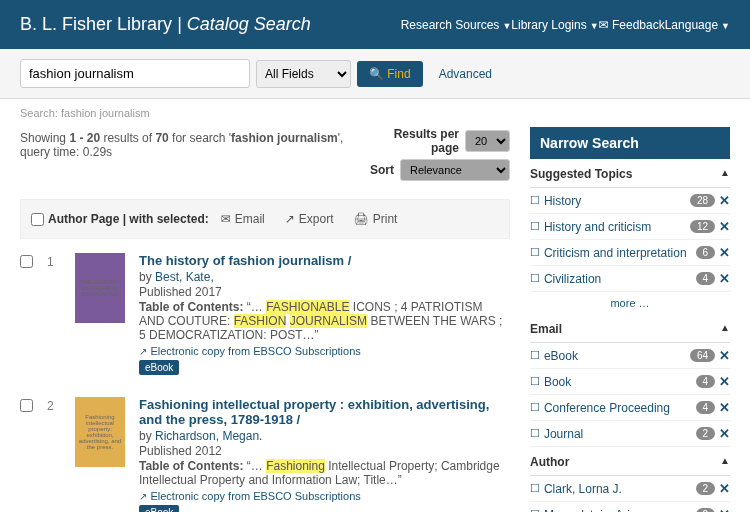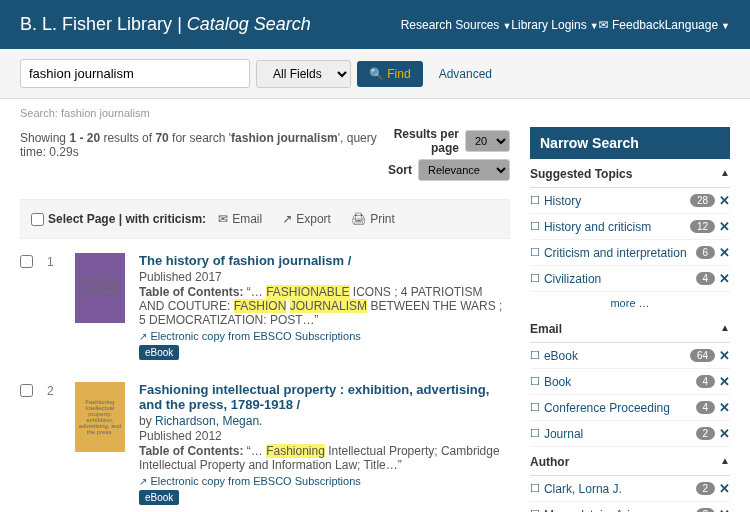--- a/index.html
+++ b/index.html
@@ -5,21 +5,21 @@
 * { box-sizing: border-box; margin: 0; padding: 0; }
 body { font-family: Arial, sans-serif; font-size: 13px; background: #fff; color: #333; }
 .header { background: #1a5276; color: #fff; padding: 14px 20px; display: flex; justify-content: space-between; align-items: center; }
 .header-title { font-size: 18px; font-style: italic; }
 .header-title .lib { font-style: normal; font-weight: normal; }
 .header-nav { display: flex; gap: 0; font-size: 12px; }
 .header-nav span { cursor: pointer; }
 .caret { font-size: 9px; margin-left: 3px; }
 .search-bar { background: #f5f5f5; padding: 10px 20px; border-bottom: 1px solid #ddd; display: flex; gap: 6px; align-items: center; }
 .search-input { width: 230px; padding: 6px 8px; border: 1px solid #ccc; border-radius: 3px; font-size: 13px; }
-.select-fields { padding: 5px 12px; border: 1px solid #ccc; border-radius: 3px; background: #eee; font-size: 12px; width: 95px; }
+.select-fields { padding: 5px 4px; border: 1px solid #ccc; border-radius: 3px; background: #eee; font-size: 12px; width: 95px; }
 .find-btn { background: #1a5276; color: #eab308; border: none; padding: 6px 12px; border-radius: 3px; font-size: 12px; cursor: pointer; }
 .adv-link { color: #1a5276; margin-left: 10px; font-size: 12px; cursor: pointer; }
 .breadcrumb { padding: 8px 20px; font-size: 11px; color: #999; }
 .container { display: flex; padding: 0 20px 20px; gap: 20px; }
 .main { flex: 1; }
 .meta-row { display: flex; justify-content: space-between; margin-bottom: 14px; }
 .showing { font-size: 12px; color: #555; padding-top: 4px; }
 .sort-ctrls { font-size: 12px; text-align: right; }
 .sort-ctrls .row { display: flex; align-items: center; gap: 6px; margin-bottom: 4px; justify-content: flex-end; }
 .sort-sel { padding: 3px 5px; border: 1px solid #ccc; background: #a3a3a3; font-size: 11px; border-radius: 3px; }
@@ -79,28 +79,28 @@
       <div class="showing">
         Showing <b>1 - 20</b> results of <b>70</b> for search '<b>fashion journalism</b>', query time: <span>0.29s</span>
       </div>
       <div class="sort-ctrls">
         <div class="row">
             <b>Results per page</b>
           <select class="sort-sel"><option>20</option></select>
           </div>
         <div class="row">
             <b>Sort</b>
-          <select class="sort-sel" style="width:92px"><option>Relevance</option></select>
+          <select class="sort-sel" style="width:110px"><option>Relevance</option></select>
           </div>
       </div>
     </div>
 
     <div class="toolbar">
       <input type="checkbox" style="">
-      <b>Select Page | with criticism:</b>
+      <b>Author Page | with selected:</b>
       <span class="toolbar-link">
           <span>✉</span>
           <span>Email</span>
         </span>
       <span class="toolbar-link">
           <span>↗</span>
           <span>Export</span>
         </span>
       <span class="toolbar-link">
           <span>🖨</span>
@@ -108,20 +108,21 @@
         </span>
     </div>
 
     <div id="results-list">
         <div class="result">
     <div class="result-chk"><input type="checkbox" style=""></div>
     <div class="result-num">1</div>
     <div class="cover" style="background:#7a5a9a">THE HISTORY OF FASHION JOURNALISM</div>
     <div class="result-body">
       <div class="result-title">The history of fashion journalism /</div>
+      <div class="result-line">by <span class="author-link">Best, Kate,</span></div>
       <div class="result-line">Published 2017</div>
       <div class="result-line"><span class="toc-label">Table of Contents: </span>“… <span class="hl">FASHIONABLE</span> ICONS ; 4 PATRIOTISM AND COUTURE: <span class="hl">FASHION</span> <span class="hl">JOURNALISM</span> BETWEEN THE WARS ; 5 DEMOCRATIZATION: POST…”</div>
       <div class="ebsco"><span class="ext-icon">↗</span> Electronic copy from EBSCO Subscriptions</div>
       <span class="badge">eBook</span>
     </div>
         </div>
         <div class="result">
     <div class="result-chk"><input type="checkbox" style=""></div>
     <div class="result-num">2</div>
     <div class="cover" style="background:#e0b050">Fashioning intellectual property: exhibition, advertising, and the press.</div>

